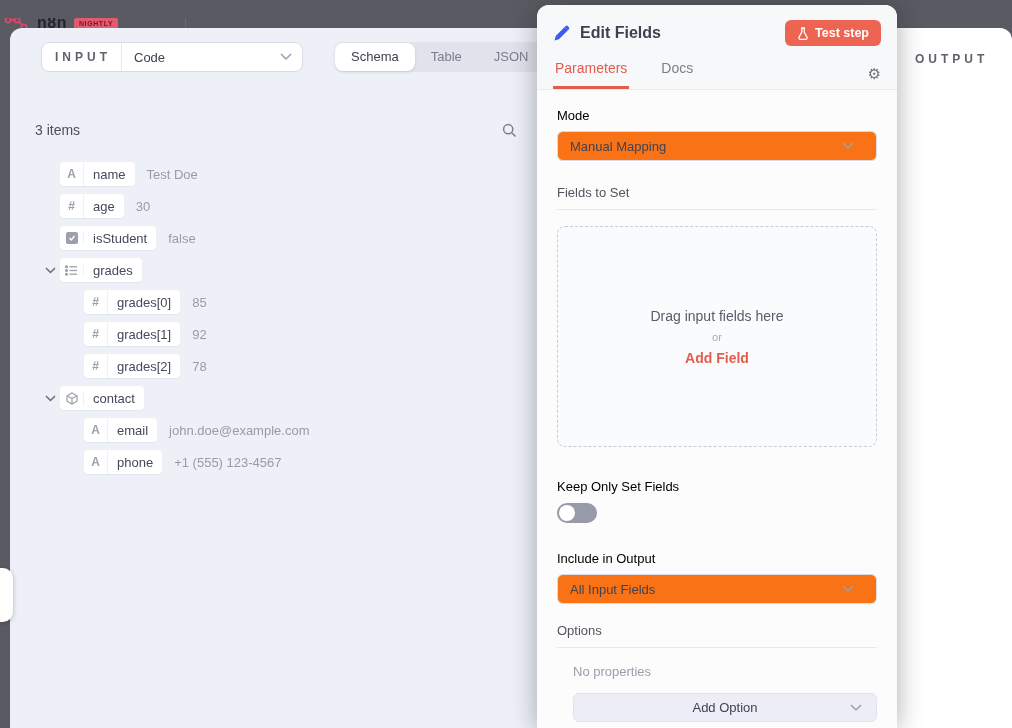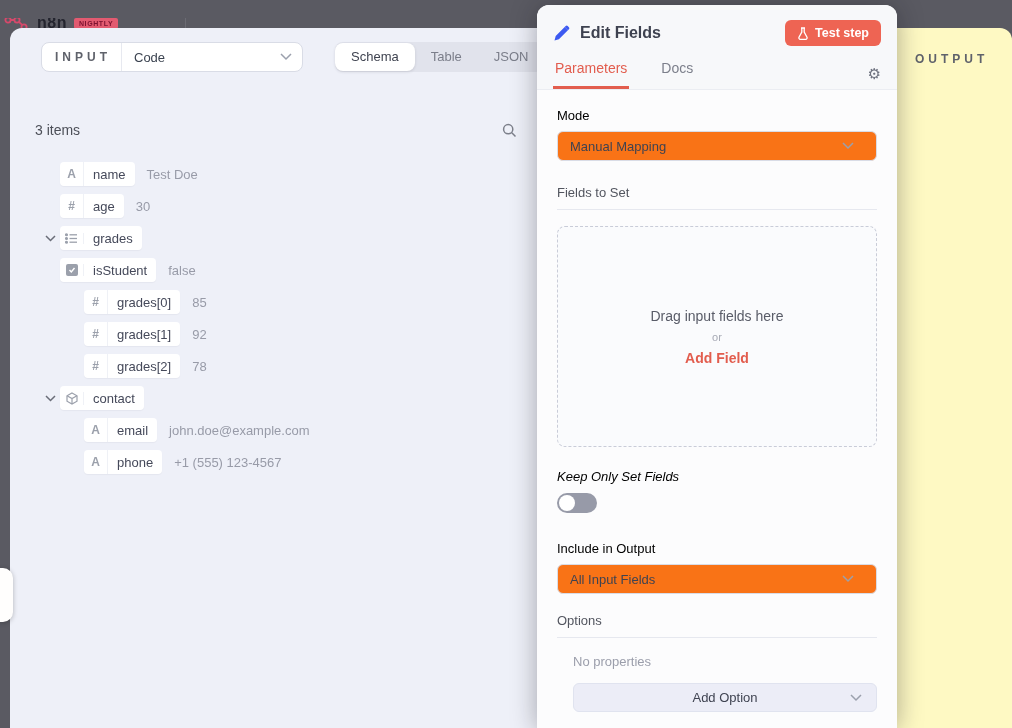--- a/index.html
+++ b/index.html
@@ -14,21 +14,21 @@
   .topbar { position:absolute; top:18px; left:0; width:1012px; height:28px; background:#5a5a62; overflow:hidden; }
   .logo-wrap { position:absolute; left:4px; top:-6px; display:flex; align-items:center; gap:7px; }
   .logo-mark { flex:0 0 auto; }
   .logo-text { font-size:16px; font-weight:bold; color:#23242e; letter-spacing:0.5px; }
   .nightly-badge { background:#e25a70; color:#7c1230; font-size:7px; font-weight:bold; letter-spacing:0.6px;
                    padding:2px 5px; border-radius:2px; }
   .topbar-divider { position:absolute; left:185px; top:0; width:1px; height:28px; background:#6b6b73; }
 
   
   .input-panel  { position:absolute; left:10px;  top:28px; width:527px; height:700px; background:#eef0f8; border-top-left-radius:12px; }
-  .output-panel { position:absolute; left:897px; top:28px; width:115px; height:700px; background:#fef9c3; border-top-right-radius:12px; }
+  .output-panel { position:absolute; left:897px; top:28px; width:115px; height:700px; background:#ffffff; border-top-right-radius:12px; }
   .panel-label { font-size:12px; font-weight:600; letter-spacing:4px; color:#5f626b; }
   .output-panel .panel-label { display:block; padding:24px 0 0 18px; }
 
   .ip-header { position:absolute; top:14px; left:15px; height:32px; display:flex;padding-left:16px; }
   .input-select { width:262px; height:30px; background:#fff; border:1px solid #d9dce6; border-radius:8px;
                   display:flex; align-items:center; cursor:pointer; }
   .input-select .panel-label { padding:0 4px 0 13px; }
   .is-divider { width:1px; height:28px; background:#e7e9f0; margin-left:6px; }
   .src-name { flex:1; padding:0 12px; font-size:13px; color:#3b4350; }
   .chev { flex:0 0 auto; margin-right:10px; }
@@ -72,21 +72,21 @@
   .field-label { font-size:13px; color:#000000; margin-bottom:8px; }
   .select { height:30px; border:1px solid #d9dce6; border-radius:6px; background:#f97316; display:flex;
             align-items:center; justify-content:space-between; padding:8px 12px; font-size:13px; color:#3f4351; cursor:pointer; }
   .mode-block { margin-bottom:24px; }
   .section-head { font-size:13px; color:#52555f; padding-bottom:9px; border-bottom:1px solid #e6e8ef; }
   .drag-area { margin-top:16px; height:221px; border:1px dashed #c9ccd8; border-radius:8px; background:#fafbfd;
                display:flex; flex-direction:column; align-items:center; justify-content:center; gap:7px; }
   .drag-main { font-size:14px; color:#595c68; }
   .drag-or { font-size:11px; color:#a7aab5; }
   .add-field { font-size:14px; font-weight:600; color:#e25d4e; cursor:pointer; }
-  .keep-block { margin-top:22px;font-style:italic; }
+  .keep-block { margin-top:32px; }
   .toggle { margin-top:9px; width:40px; height:20px; border-radius:10px; background:#979aa8; position:relative; cursor:pointer; }
   .toggle-knob { position:absolute; left:2px; top:2px; width:16px; height:16px; border-radius:50%; background:#fff; }
   .include-block { margin-top:28px; }
   .options-block { margin-top:19px; }
   .no-props { margin:16px 0 0 16px; font-size:13px; color:#9b9eab; }
   .add-option { margin:14px 0 0 16px; height:29px; background:#ecedf7; border:1px solid #e0e3ef; border-radius:6px;
                 position:relative; display:flex; align-items:center; justify-content:center; font-size:13px; color:#3f4351; cursor:pointer; }
   .add-option .chev { position:absolute; right:4px; top:10px; }
 
   .left-handle { position:absolute; left:0; top:568px; width:13px; height:54px; background:#fffefd;
@@ -145,20 +145,34 @@
       </div>
       <span class="tree-value">Test Doe</span>
     </div>
 
     <div class="tree-row tr-d1">
       <div class="pill">
         <span class="pill-icon">#</span>
         <span class="pill-label">age</span>
       </div>
       <span class="tree-value">30</span>
+    </div>
+
+    <div class="tree-row tr-d1">
+      <div class="pill">
+        <span class="pill-icon">
+            <span class="bool-box">
+              <svg width="8" height="8" viewBox="0 0 8 8">
+                <polyline points="1.5,4 3.3,6 6.5,2" fill="none" stroke="#fff" stroke-width="1.4"></polyline>
+              </svg>
+            </span>
+          </span>
+        <span class="pill-label">isStudent</span>
+      </div>
+      <span class="tree-value">false</span>
     </div>
 
     <div class="tree-row tr-d1c">
       <span class="chev-slot">
           <svg width="11" height="7" viewBox="0 0 11 7">
             <polyline points="1,1 5.5,5.5 10,1" fill="none" stroke="#6a6d78" stroke-width="1.5"></polyline>
           </svg>
         </span>
       <div class="pill">
         <span class="pill-icon">
@@ -170,34 +184,20 @@
                 <line x1="4.5" y1="1.8" x2="12" y2="1.8"></line>
                 <line x1="4.5" y1="5.5" x2="12" y2="5.5"></line>
                 <line x1="4.5" y1="9.2" x2="12" y2="9.2"></line>
               </g>
             </svg>
           </span>
         <span class="pill-label">grades</span>
       </div>
     </div>
 
-    <div class="tree-row tr-d1">
-      <div class="pill">
-        <span class="pill-icon">
-            <span class="bool-box">
-              <svg width="8" height="8" viewBox="0 0 8 8">
-                <polyline points="1.5,4 3.3,6 6.5,2" fill="none" stroke="#fff" stroke-width="1.4"></polyline>
-              </svg>
-            </span>
-          </span>
-        <span class="pill-label">isStudent</span>
-      </div>
-      <span class="tree-value">false</span>
-    </div>
-
     <div class="tree-row tr-d2">
       <div class="pill">
         <span class="pill-icon">#</span>
         <span class="pill-label">grades[0]</span>
       </div>
       <span class="tree-value">85</span>
     </div>
 
     <div class="tree-row tr-d2">
       <div class="pill">

